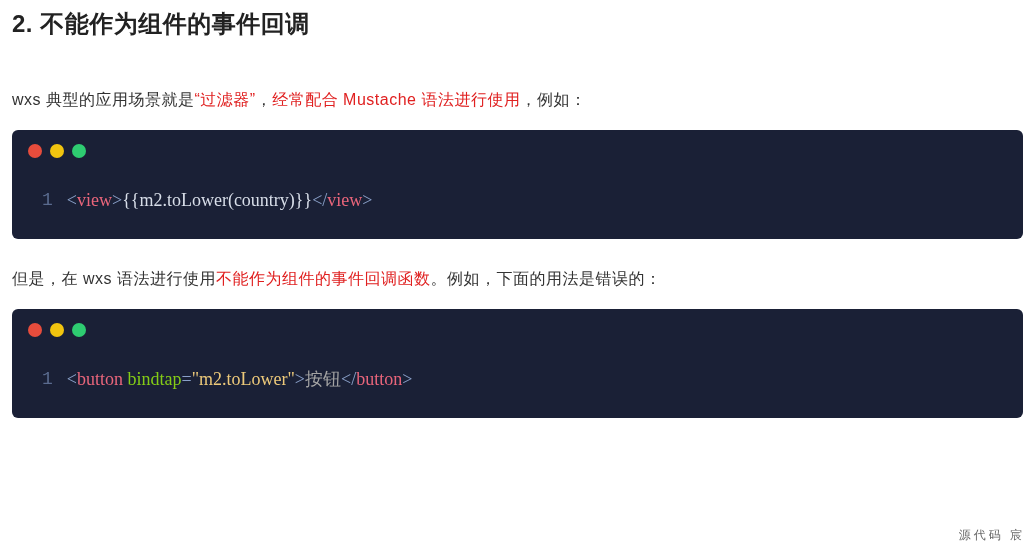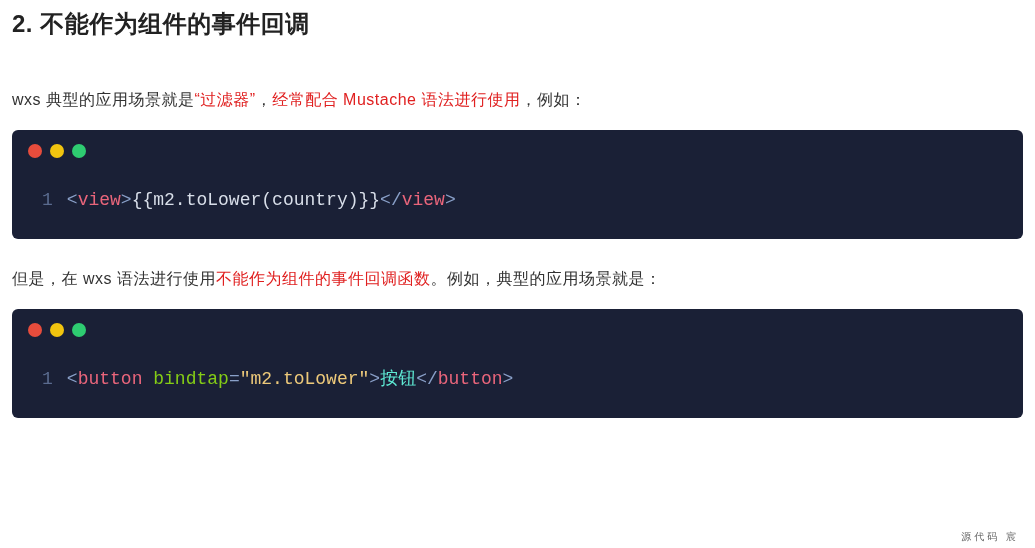--- a/index.html
+++ b/index.html
@@ -47,32 +47,32 @@
       font-family: "SFMono-Regular", Consolas, "Liberation Mono", Menlo, monospace;
       font-size: 18px;
       line-height: 1.4;
     }
     .line-no {
       color: #5a6b8f;
       padding: 0 14px 0 14px;
       user-select: none;
       text-align: right;
     }
-    .code-line { white-space: pre; }
+    .code-line { white-space: pre; font-family: Liberation Serif, serif; }
     .tok-punct { color: #8aa0c9; }
     .tok-tag   { color: #e9657b; }
     .tok-expr  { color: #d8dee9; }
     .tok-attr  { color: #84cc16; }
     .tok-str   { color: #edc97a; }
-    .tok-text  { color: #5eead4; }
+    .tok-text  { color: #a3a3a3; }
     .watermark {
       position: fixed;
-      right: 16px;
+      right: 10px;
       bottom: 4px;
-      font-size: 10px;
+      font-size: 12px;
       color: #666;
       letter-spacing: 3px;
     }
   </style>
 </head>
 <body>
 
 <h2 class="heading">2. 不能作为组件的事件回调</h2>
 
 <p class="paragraph">
@@ -85,21 +85,21 @@
     <div class="dot yellow"></div>
     <div class="dot green"></div>
   </div>
   <div class="code-body">
     <div class="line-no">1</div>
     <div class="code-line"><span class="tok-punct">&lt;</span><span class="tok-tag">view</span><span class="tok-punct">&gt;</span><span class="tok-expr">{{m2.toLower(country)}}</span><span class="tok-punct">&lt;/</span><span class="tok-tag">view</span><span class="tok-punct">&gt;</span></div>
   </div>
 </div>
 
 <p class="paragraph">
-  <span>但是，在 wxs 语法进行使用</span><span class="red">不能作为组件的事件回调函数</span><span>。例如，典型的应用场景就是：</span>
+  <span>但是，在 wxs 语法进行使用</span><span class="red">不能作为组件的事件回调函数</span><span>。例如，下面的用法是错误的：</span>
 </p>
 
 <div class="code-block">
   <div class="code-header">
     <div class="dot red"></div>
     <div class="dot yellow"></div>
     <div class="dot green"></div>
   </div>
   <div class="code-body">
     <div class="line-no">1</div>

